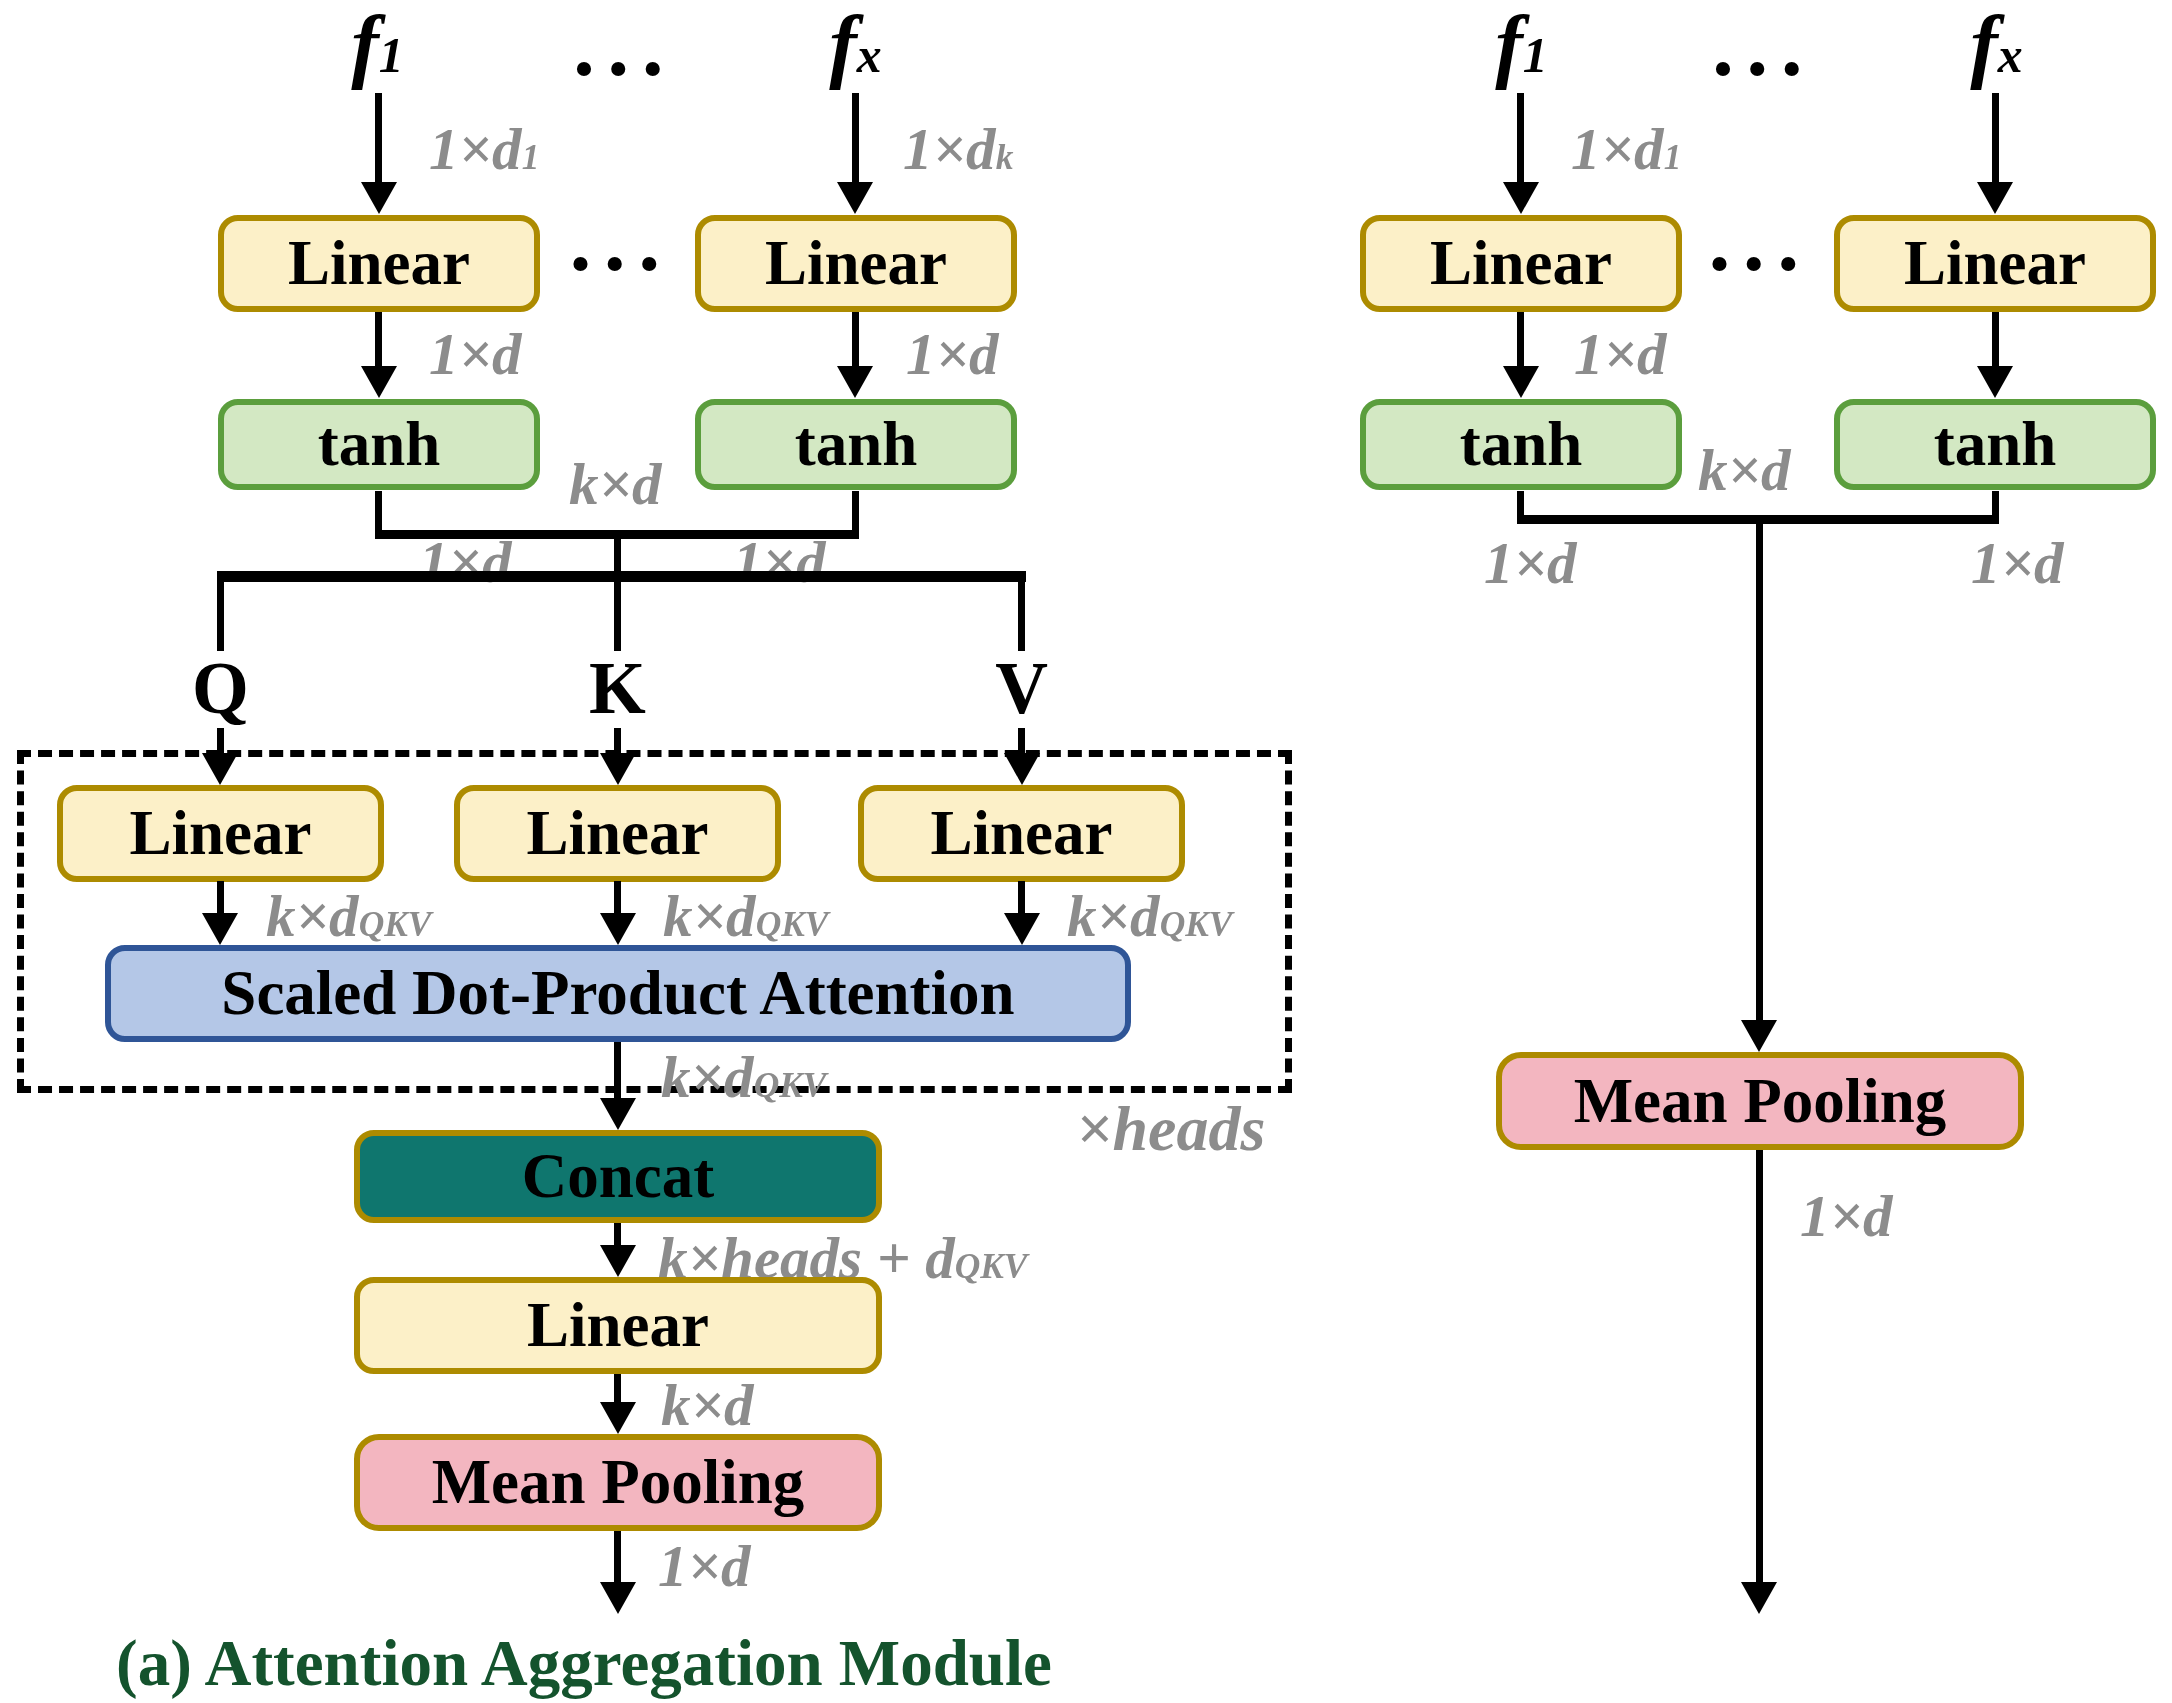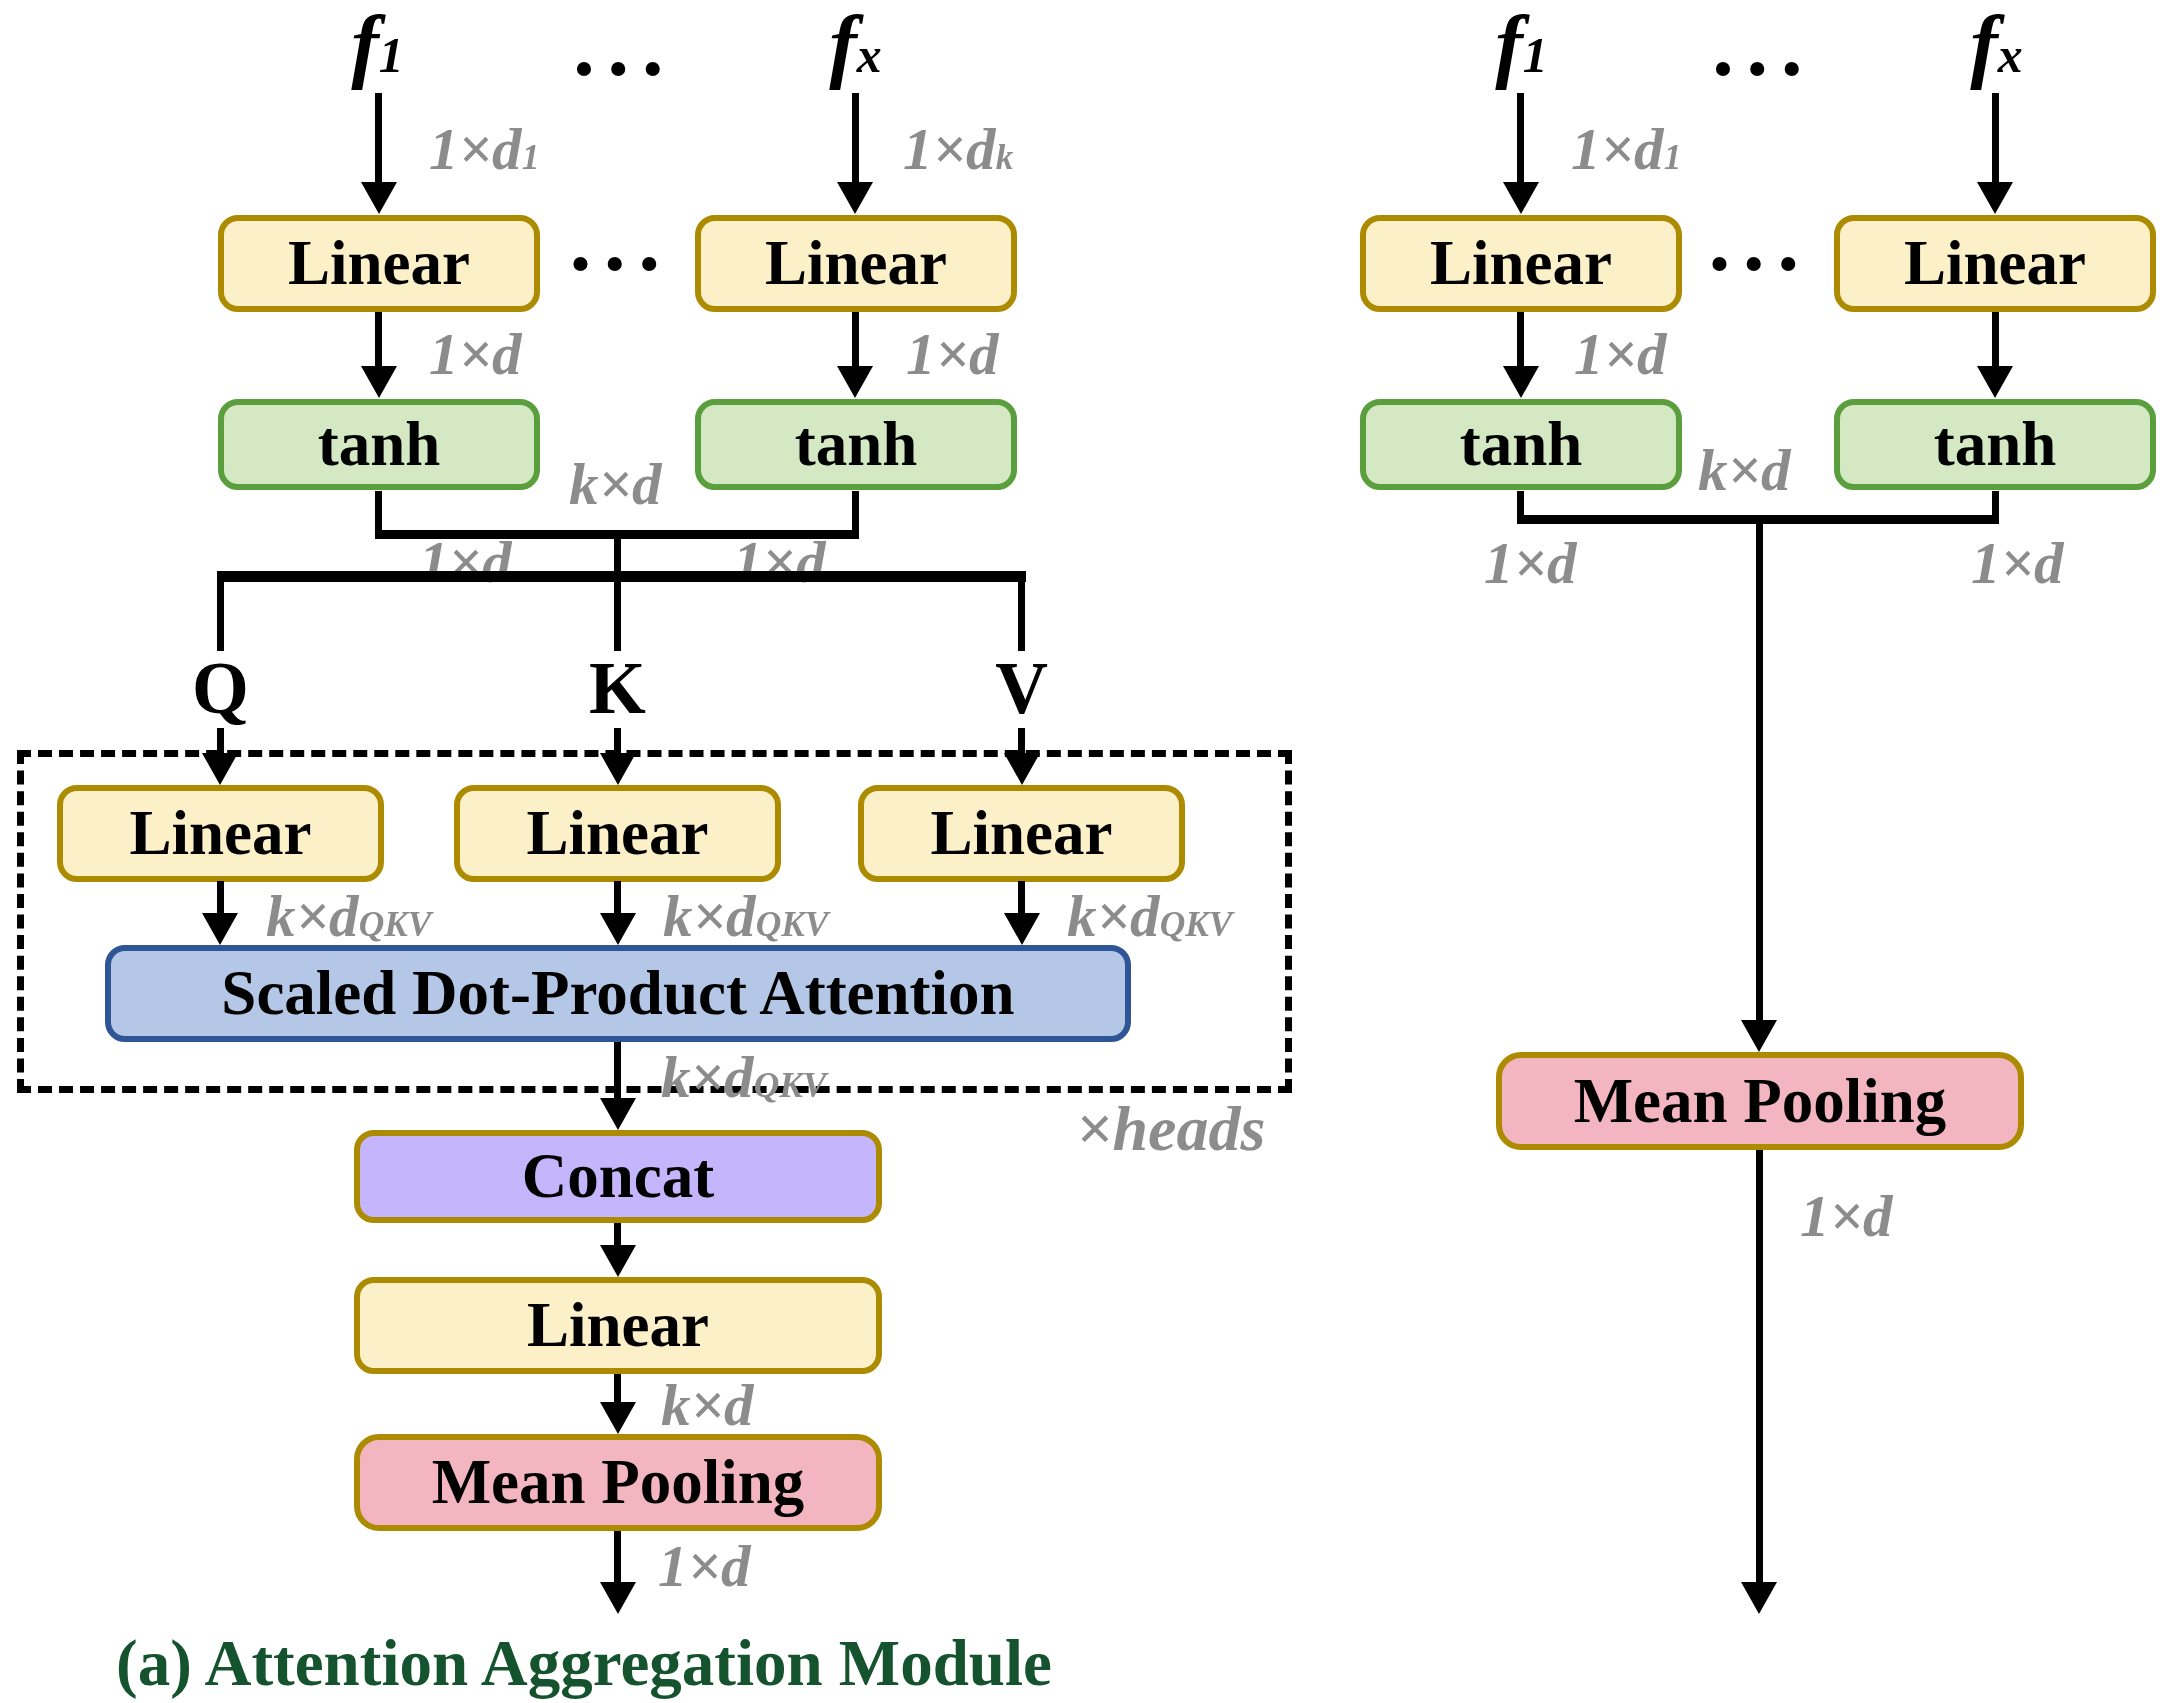--- a/index.html
+++ b/index.html
@@ -4,21 +4,21 @@
 <style>
   html,body{margin:0;padding:0;background:#fff;}
   #canvas{position:relative;width:2172px;height:1704px;background:#ffffff;overflow:hidden;
           font-family:"Liberation Serif","DejaVu Serif",serif;}
   .box{position:absolute;box-sizing:border-box;border:6px solid #AD8B00;border-radius:20px;
        display:flex;align-items:center;justify-content:center;
        font-weight:bold;font-size:63px;color:#000;white-space:nowrap;}
   .yellow{background:#FCF0C8;border-color:#AD8B00;}
   .green{background:#D3E8C3;border-color:#5B9E3D;}
   .blue{background:#B4C7E7;border-color:#2F5597;}
-  .peach{background:#c4b5fd;border-color:#AD8B00;text-align:right;}
+  .peach{background:#0f766e;border-color:#AD8B00;text-align:right;}
   .pink{background:#F3B6C0;border-color:#AD8B00;border-radius:25px;}
   .vline{position:absolute;width:7.3px;background:#000;}
   .hbar{position:absolute;background:#000;}
   .ah{position:absolute;width:0;height:0;border-left:18px solid transparent;
       border-right:18px solid transparent;border-top:32px solid #000;}
   .dim{position:absolute;font-style:italic;font-weight:bold;color:#8C8C8C;
        font-size:59px;white-space:nowrap;line-height:1;}
   .dim sub, .flabel sub{font-size:60%;line-height:0;vertical-align:-20%;}
   .flabel{position:absolute;font-style:italic;font-weight:bold;color:#000;
           font-size:83px;text-align:center;line-height:1;}
@@ -97,20 +97,21 @@
   <div class="box blue" style="left:105px;top:945px;width:1026px;height:97px;">Scaled Dot-Product Attention</div>
 
   <div class="vline" style="left:614px;top:1042px;height:59px;"></div>
   <div class="ah" style="left:600px;top:1098px;"></div>
   <div class="dim" style="left:661px;top:1048px;"><span>k×d</span><sub>QKV</sub></div>
   <div class="dim" style="left:1076px;top:1097px;font-size:64px;"><span>×heads</span><sub></sub></div>
 
   <div class="box peach" style="left:354px;top:1130px;width:528px;height:93px;">Concat</div>
   <div class="vline" style="left:614px;top:1223px;height:25px;"></div>
   <div class="ah" style="left:600px;top:1245px;"></div>
+  <div class="dim" style="left:658px;top:1229px;"><span>k×heads + d</span><sub>QKV</sub></div>
 
   <div class="box yellow" style="left:354px;top:1277px;width:528px;height:97px;">Linear</div>
   <div class="vline" style="left:614px;top:1374px;height:30px;"></div>
   <div class="ah" style="left:600px;top:1402px;"></div>
   <div class="dim" style="left:661px;top:1376px;"><span>k×d</span><sub></sub></div>
 
   <div class="box pink" style="left:354px;top:1434px;width:528px;height:97px;">Mean Pooling</div>
   <div class="vline" style="left:614px;top:1531px;height:53px;"></div>
   <div class="ah" style="left:600px;top:1582px;"></div>
   <div class="dim" style="left:658px;top:1537px;"><span>1×d</span><sub></sub></div>

